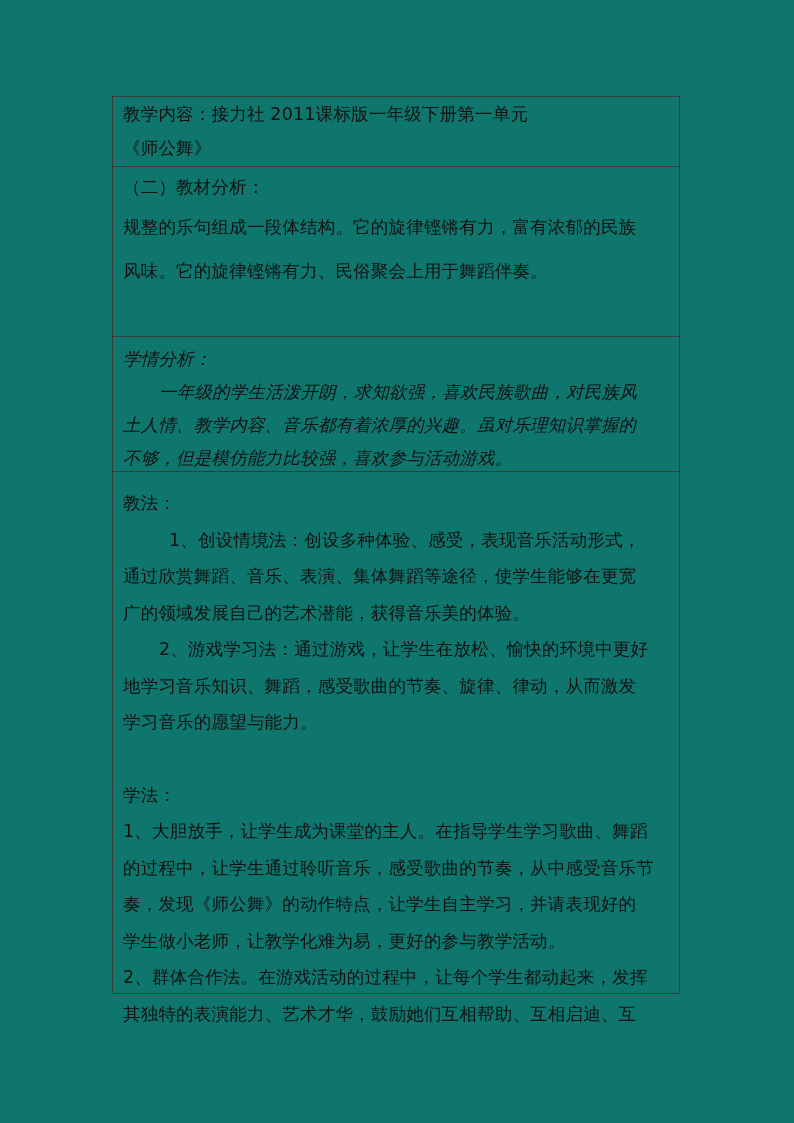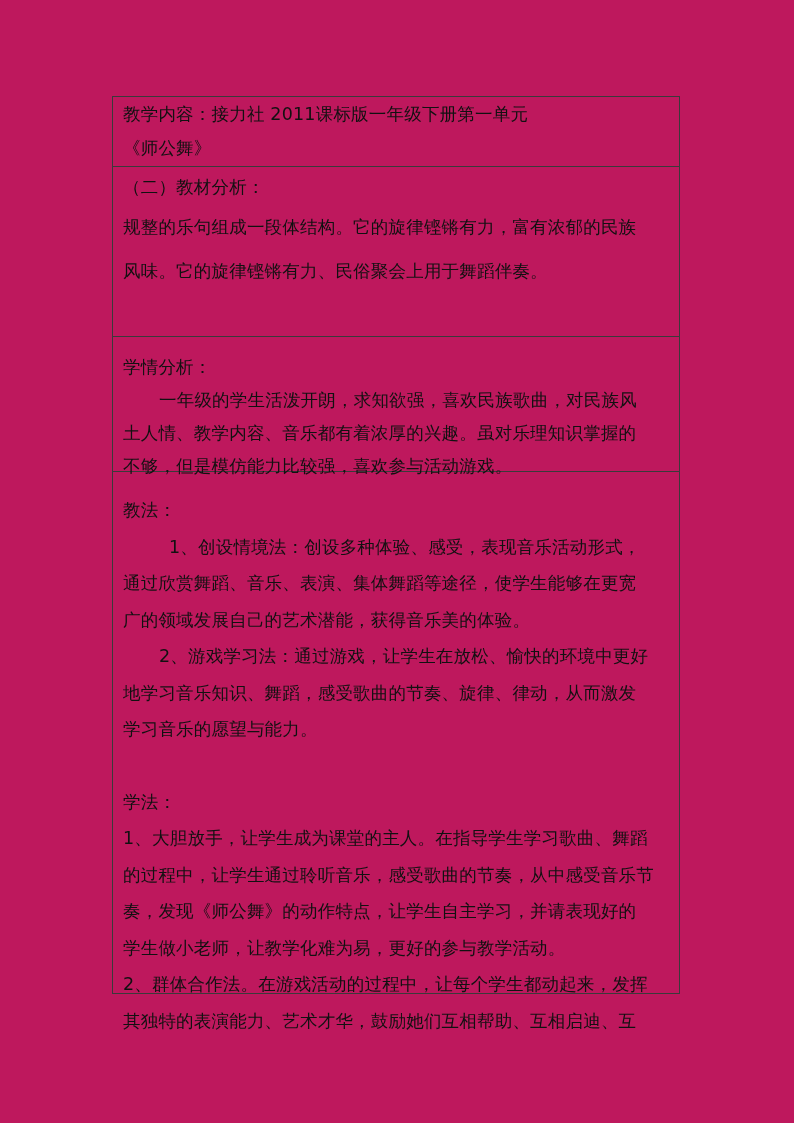--- a/index.html
+++ b/index.html
@@ -1,34 +1,34 @@
 <!DOCTYPE html>
 <html><head>
 <meta charset="utf-8">
 <style>
   html, body { margin: 0; padding: 0; background: #ffffff; }
   body { width: 794px; height: 1123px; position: relative; overflow: hidden;
          font-family: "DejaVu Sans", "Liberation Sans", sans-serif; color: #111; }
-  .page { position: absolute; left: 0; top: 0; width: 794px; height: 1123px; background: #be185d; }
+  .page { position: absolute; left: 0; top: 0; width: 794px; height: 1123px; background: #0f766e; }
   .tbl { position: absolute; left: 112px; top: 96px; width: 568px;
          border: 1.5px solid #3a3a3a; box-sizing: border-box; }
   .row { border-top: 1.5px solid #3a3a3a; box-sizing: border-box; padding: 0 8px 0 10px; }
   .row:first-child { border-top: none; }
   .line { font-size: 17.5px; line-height: 35px; white-space: nowrap; letter-spacing: 0.2px; }
   .indent2 { padding-left: 36px; }
   .indent3 { padding-left: 46px; }
   .center { text-align: left; }
   .r1 { height: 69px; }
   .r1 .line { line-height: 34px; }
   .r2 { height: 170px; padding-top: 2px; }
   .r2 .line { line-height: 44px; }
   .r2 .line.h { line-height: 36px; }
-  .r3 { height: 135px; padding-top: 14px; }
+  .r3 { height: 135px; padding-top: 6px; font-style: italic; }
   .r3 .line { line-height: 33px; }
-  .r4 { height: 522px; padding-top: 20px; }
+  .r4 { height: 522px; padding-top: 13px; }
   .r4 .line { line-height: 36.5px; }
   .gap { height: 36px; }
 </style>
 </head>
 <body>
 
 <div class="page">
   <div class="tbl">
 
     <div class="row r1">

